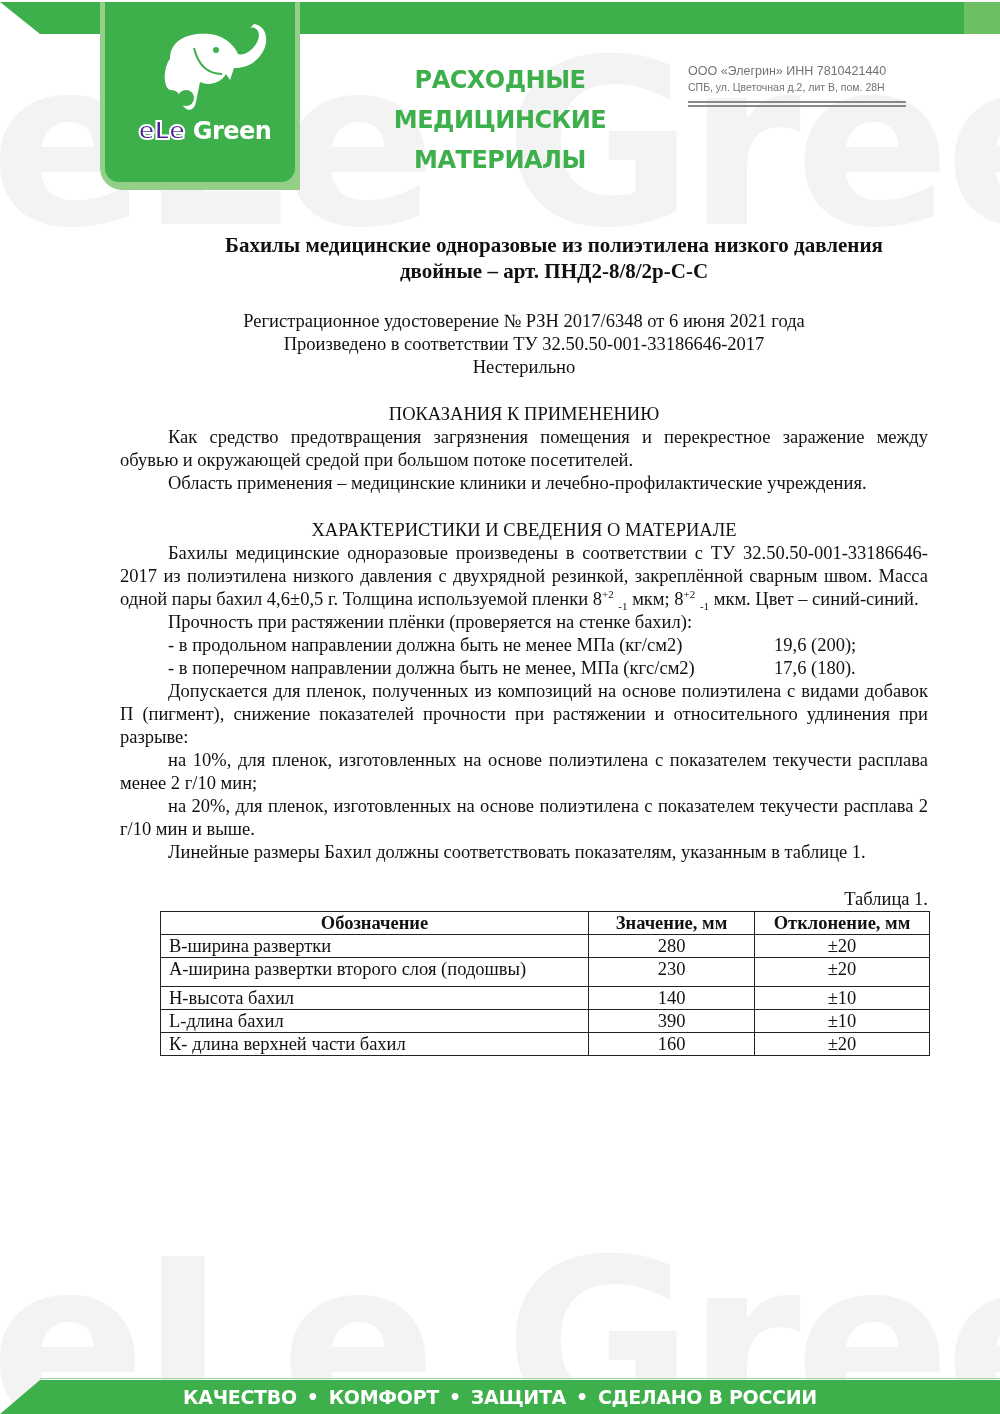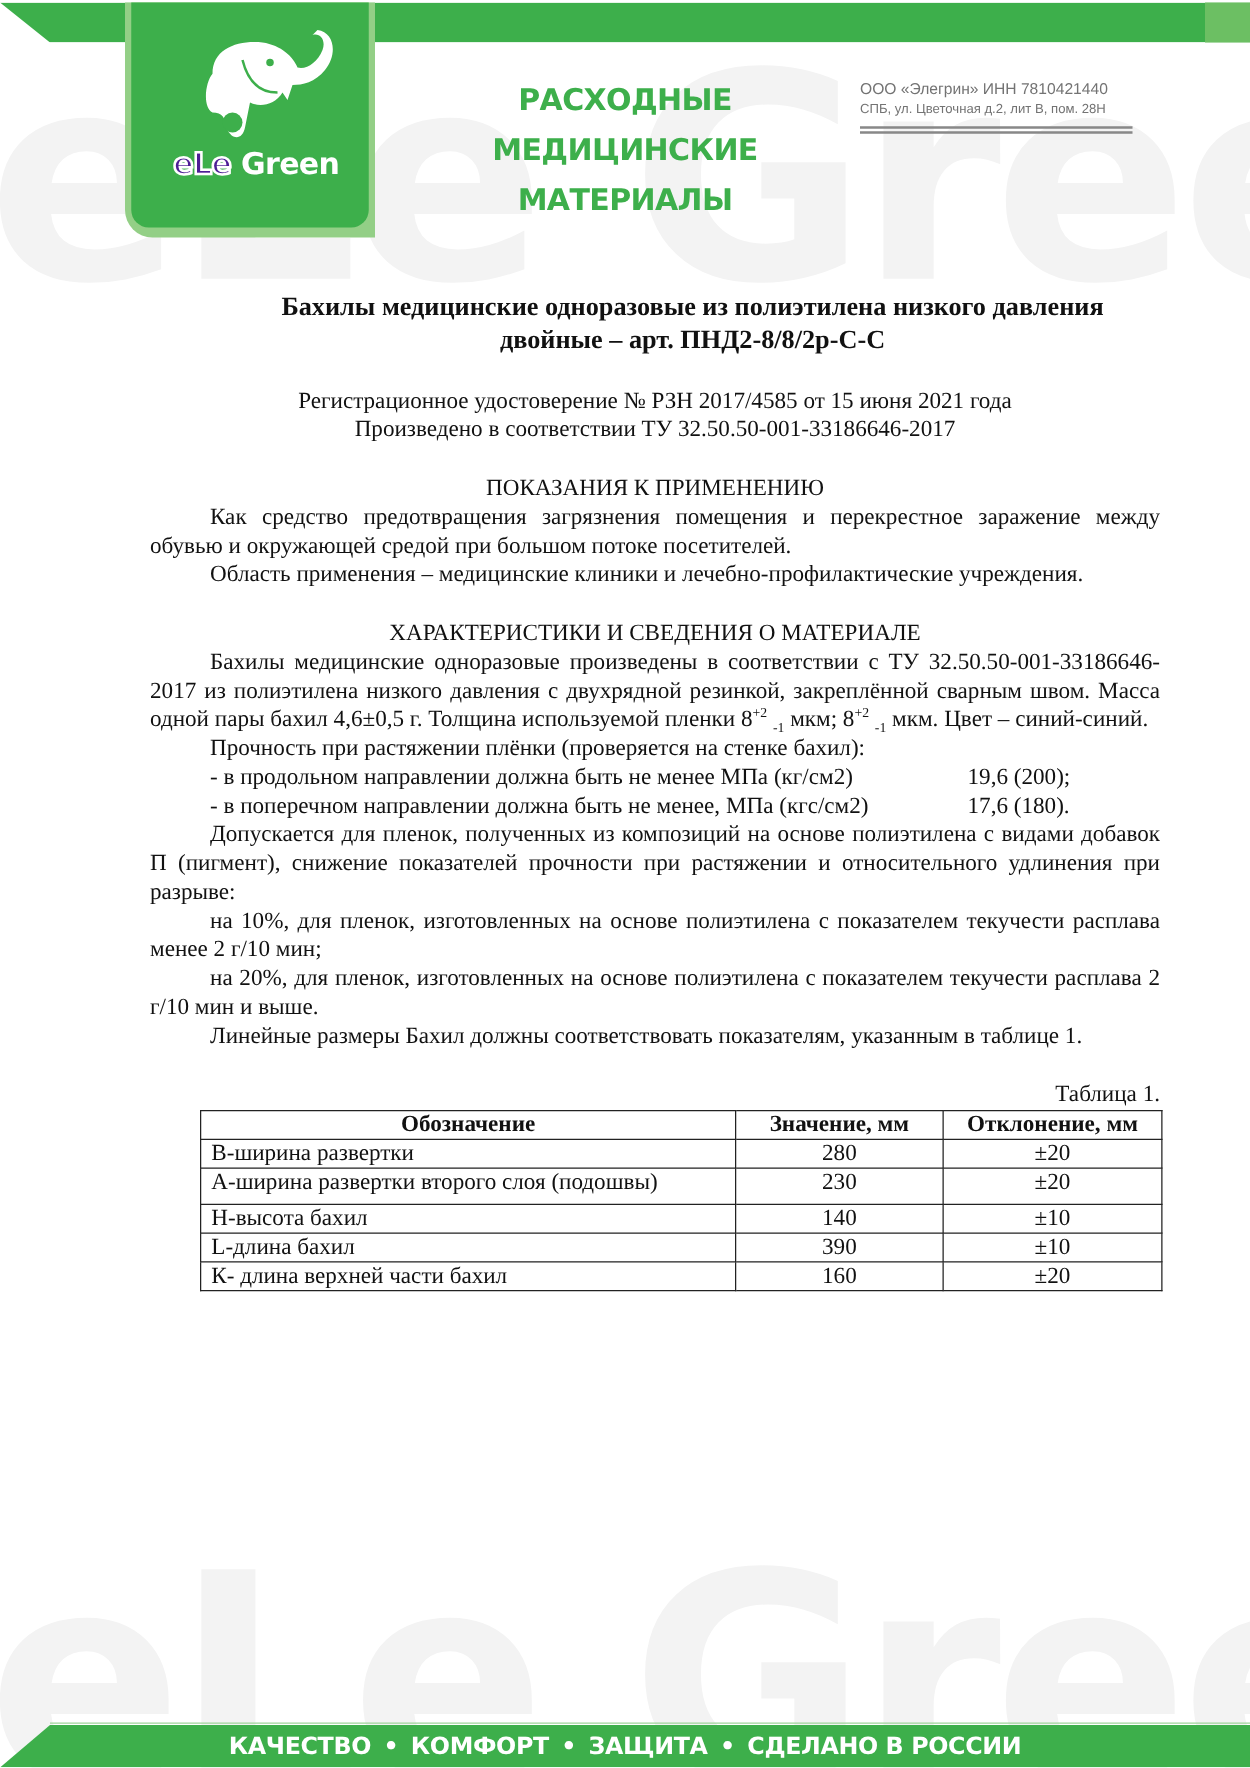--- a/index.html
+++ b/index.html
@@ -99,22 +99,23 @@
   <div class="rule2"></div>
 </div>
 
 <div class="content">
   <div class="doc-title">
     <div>Бахилы медицинские одноразовые из полиэтилена низкого давления</div>
     <div>двойные – арт. ПНД2-8/8/2р-С-С</div>
   </div>
 
   <div class="reg">
-    <div>Регистрационное удостоверение № РЗН 2017/4585 от 15 июня 2021 года</div>
+    <div>Регистрационное удостоверение № РЗН 2017/6348 от 6 июня 2021 года</div>
     <div>Произведено в соответствии ТУ 32.50.50-001-33186646-2017</div>
+    <div>Нестерильно</div>
   </div>
 
 
   <div class="section-h">ПОКАЗАНИЯ К ПРИМЕНЕНИЮ</div>
   <div class="p">Как средство предотвращения загрязнения помещения и перекрестное заражение между обувью и окружающей средой при большом потоке посетителей.</div>
   <div class="p-plain">Область применения – медицинские клиники и лечебно-профилактические учреждения.</div>
 
   <div class="section-h">ХАРАКТЕРИСТИКИ И СВЕДЕНИЯ О МАТЕРИАЛЕ</div>
   <div class="p"><span>Бахилы медицинские одноразовые произведены в соответствии с ТУ 32.50.50-001-33186646-2017 из полиэтилена низкого давления с двухрядной резинкой, закреплённой сварным швом. Масса одной пары бахил 4,6±0,5 г. Толщина используемой пленки 8</span><sup>+2</sup> <sub>-1</sub><span> мкм; 8</span><sup>+2</sup> <sub>-1</sub><span> мкм. Цвет – синий-синий.</span></div>
 

